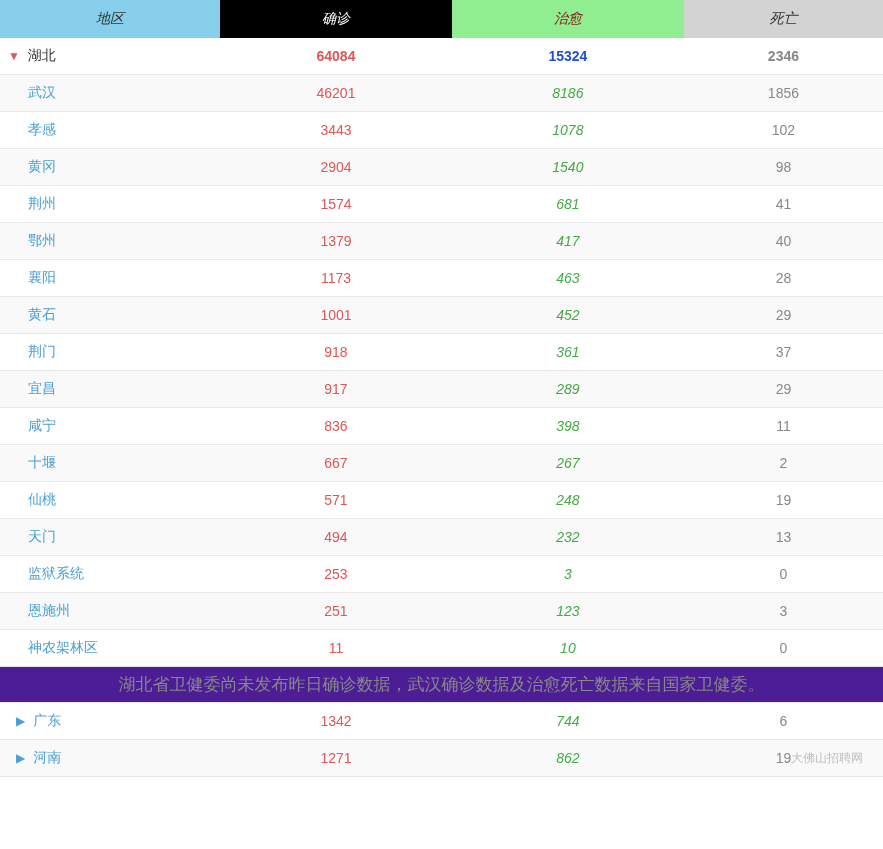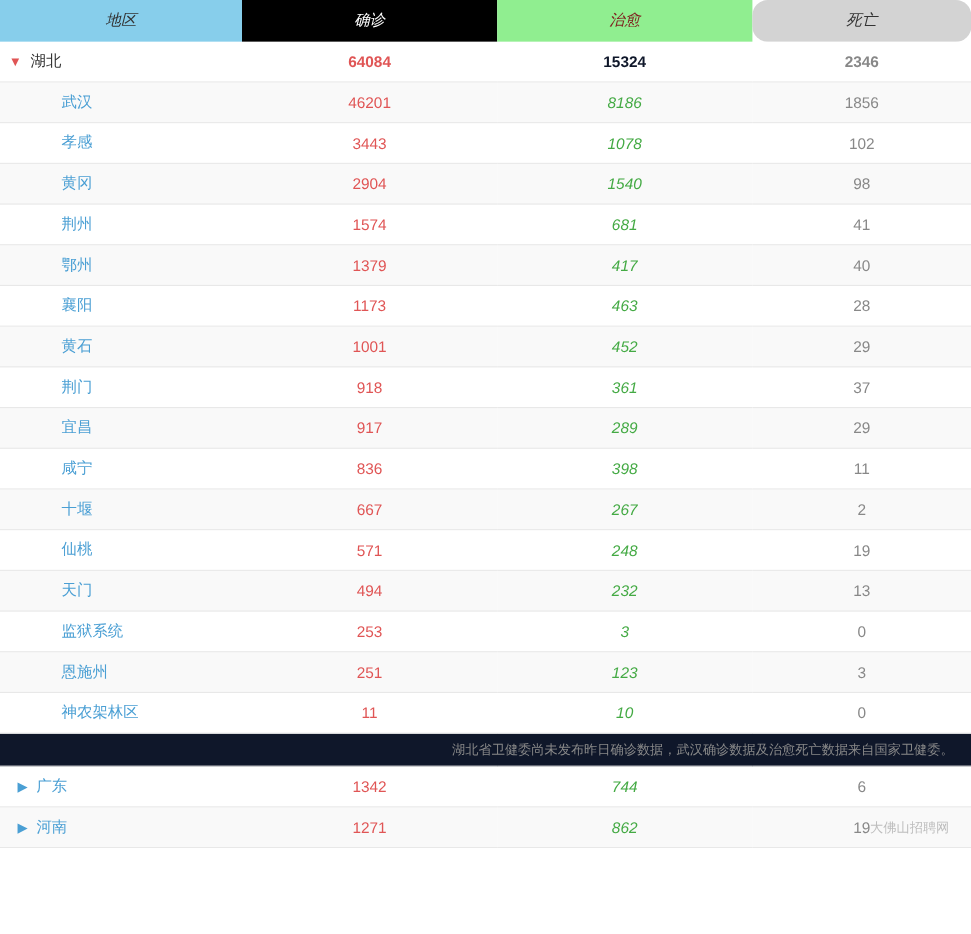--- a/index.html
+++ b/index.html
@@ -29,21 +29,20 @@
       background: #000000;
       color: #fff;
     }
     .th-recover {
       background: #90EE90;
       color: #7f1d1d;
     }
     .th-death {
       background: #D3D3D3;
       color: #333;
-      border-radius: 14px;
     }
     tbody tr {
       border-bottom: 1px solid #e8e8e8;
     }
     tbody tr:nth-child(even) {
       background: #f9f9f9;
     }
     tbody tr:nth-child(odd) {
       background: #fff;
     }
@@ -68,31 +67,31 @@
       color: #e05555;
     }
     .recover-val {
       color: #44aa44;
       font-style: italic;
     }
     .death-val {
       color: #888;
     }
     .hubei-confirm { color: #e05555; font-weight: bold; }
-    .hubei-recover { color: #0f172a; font-weight: bold; }
+    .hubei-recover { color: #1d4ed8; font-weight: bold; }
     .hubei-death { color: #888; font-weight: bold; }
     .sub-region td:first-child {
-      padding-left: 56px;
+      padding-left: 28px;
     }
     .note-row td {
-      text-align: right;
+      text-align: center;
       padding: 6px 16px;
       color: #888;
-      font-size: 12px;
-      background: #0f172a;
+      font-size: 17px;
+      background: #4c1d95;
       border-bottom: 1px solid #e8e8e8;
     }
     .expand-icon {
       display: inline-block;
       margin-right: 4px;
       color: #e05555;
       font-size: 12px;
     }
     .expand-icon-blue {
       color: #4a9fd4;

